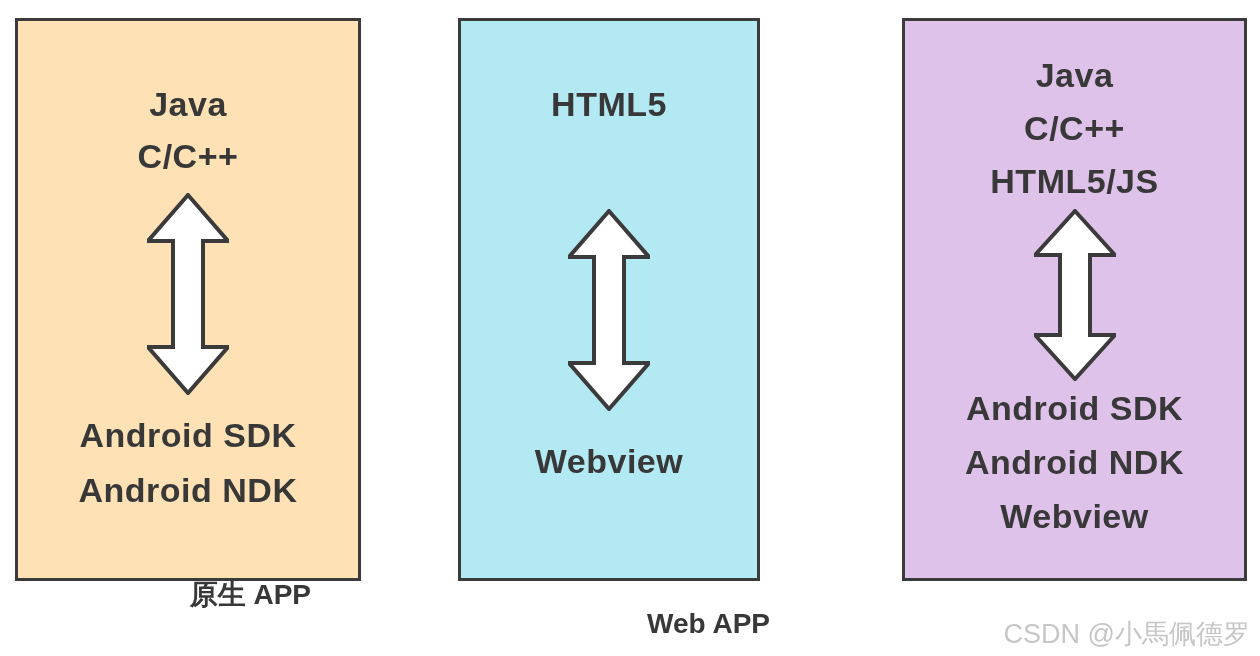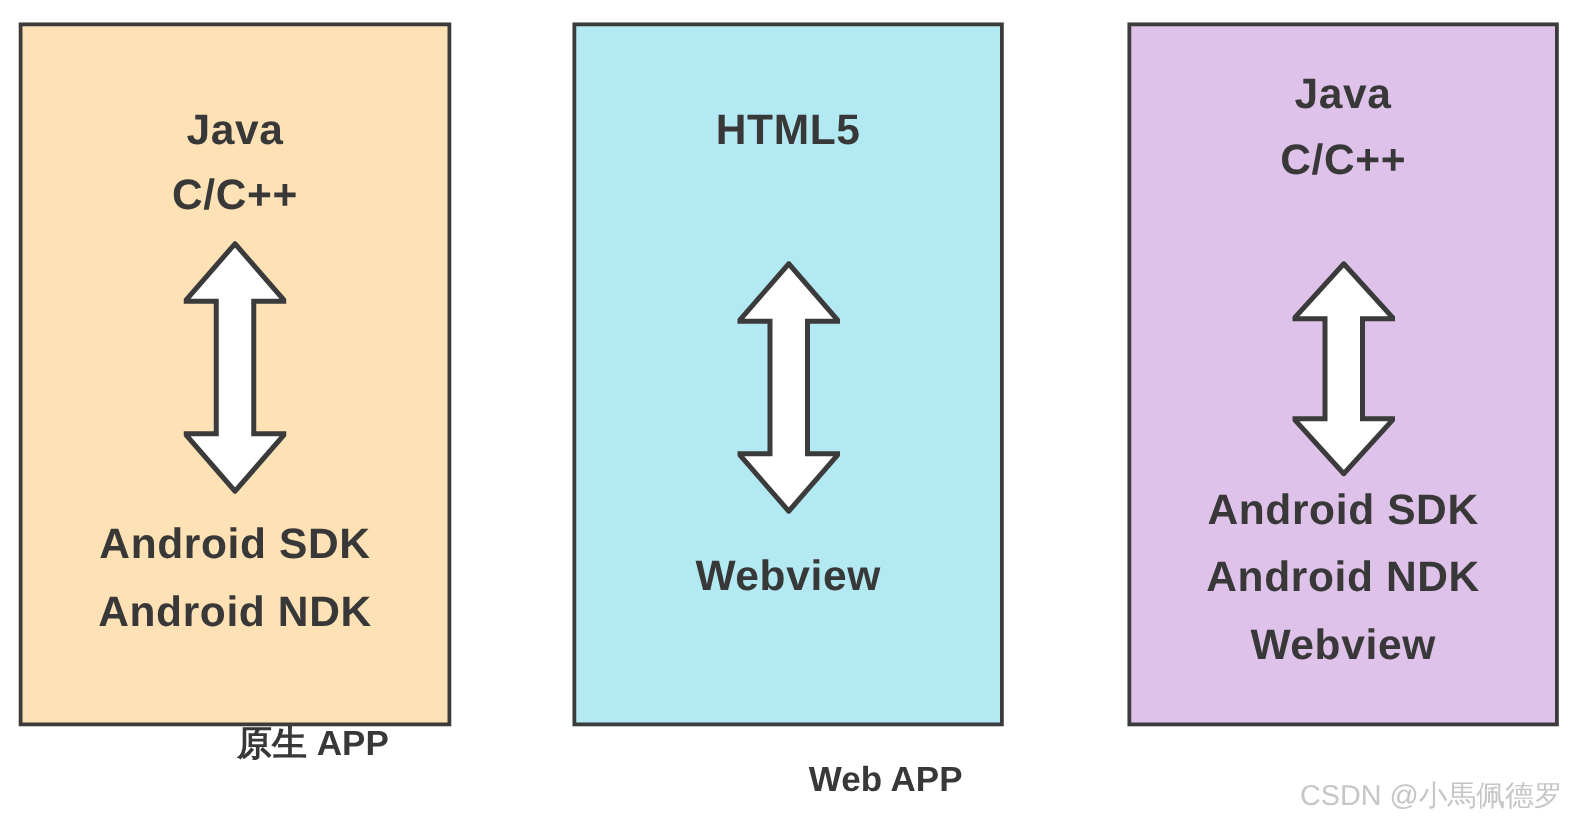--- a/index.html
+++ b/index.html
@@ -16,21 +16,21 @@
     overflow: hidden;
   }
   .box {
     position: absolute;
     top: 18px;
     height: 563px;
     border: 3px solid #3b3b3b;
     box-sizing: border-box;
   }
   #box-0 { left: 15px;  width: 346px; }
-  #box-1 { left: 458px; width: 345px; }
+  #box-1 { left: 458px; width: 302px; }
   #box-2 { left: 902px; width: 345px; }
 
   .tech-block {
     position: absolute;
     left: 0;
     right: 0;
     text-align: center;
     font-size: 34px;
     font-weight: bold;
     letter-spacing: 0.5px;
@@ -62,21 +62,21 @@
     font-weight: bold;
   }
   #label-0 { left: 11px; }
   #label-1 { left: 470px; margin-top: 29px; }
   #label-2 { left: 927px; }
 
   .watermark {
     position: absolute;
     right: 10px;
     bottom: 4px;
-    font-size: 23px;
+    font-size: 27px;
     font-weight: normal;
     white-space: nowrap;
     pointer-events: none;
   }
 </style>
 </head>
 <body>
 
 <div class="canvas" style="color: rgb(56, 56, 56); border-radius: 16px;">
 
@@ -109,20 +109,21 @@
     <div class="tech-block bottom-text">
       <div>Webview</div>
     </div>
   </div>
   <div class="panel-label" id="label-1">Web APP</div>
 
   <div class="box" id="box-2" style="background-color: rgb(223, 194, 233);">
     <div class="tech-block top-text">
       <div>Java</div>
       <div>C/C++</div>
+      <div>HTML5/JS</div>
     </div>
     <div class="arrow-wrap">
       <svg width="82" height="172" viewBox="0 0 82 172">
         <polygon points="41,2 81,46 56,46 56,126 81,126 41,170 1,126 26,126 26,46 1,46" stroke-width="4" stroke-linejoin="miter" stroke="#3b3b3b" style="fill: rgb(255, 255, 255);"></polygon>
       </svg>
     </div>
     <div class="tech-block bottom-text">
       <div>Android SDK</div>
       <div>Android NDK</div>
       <div>Webview</div>

